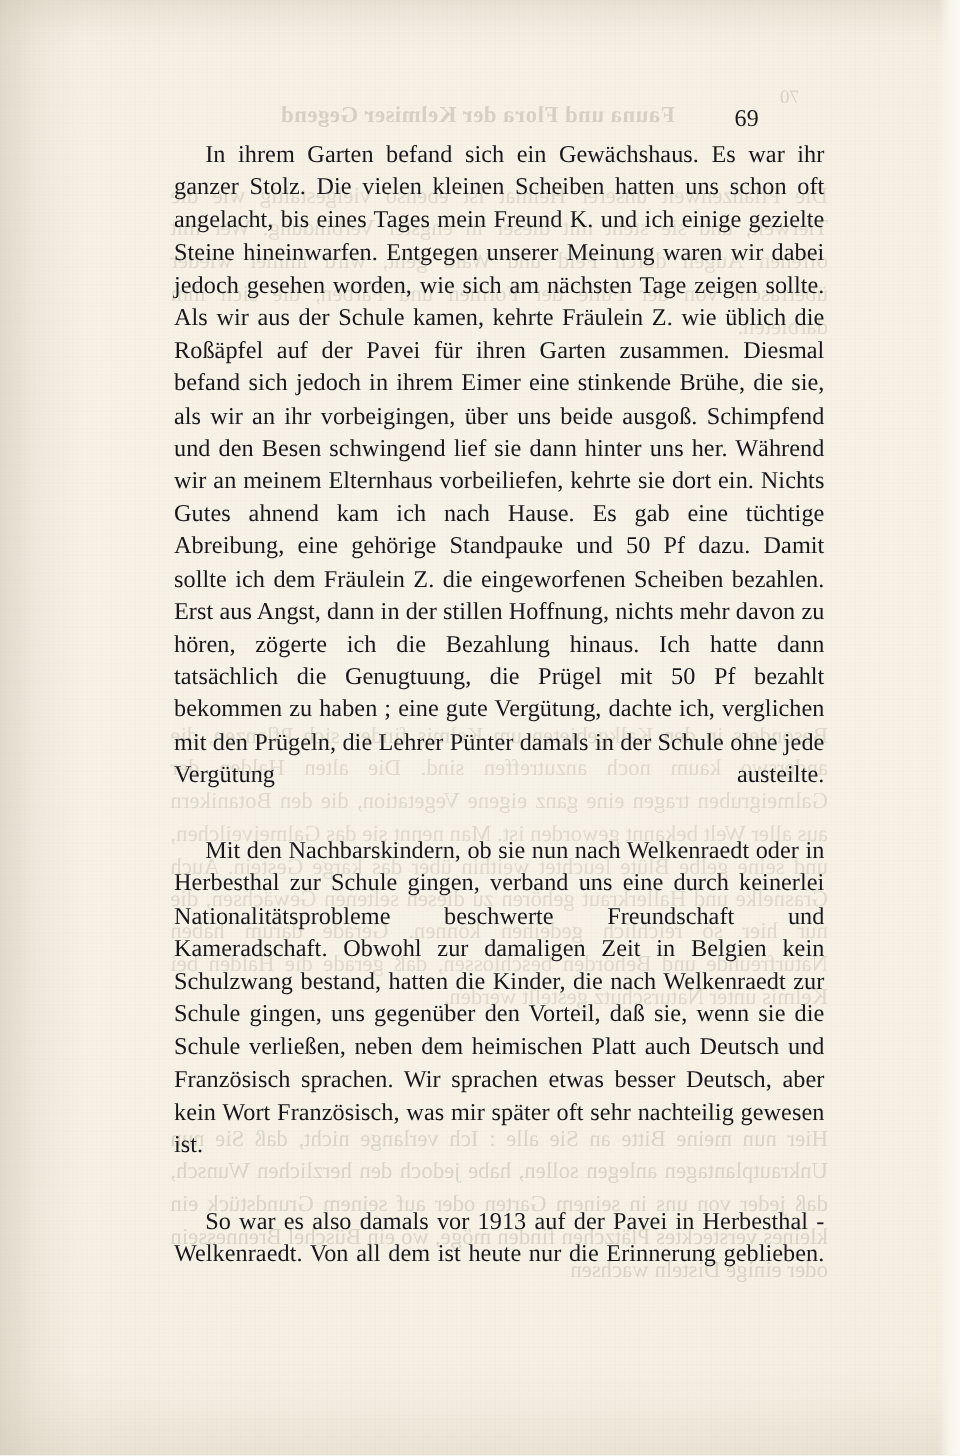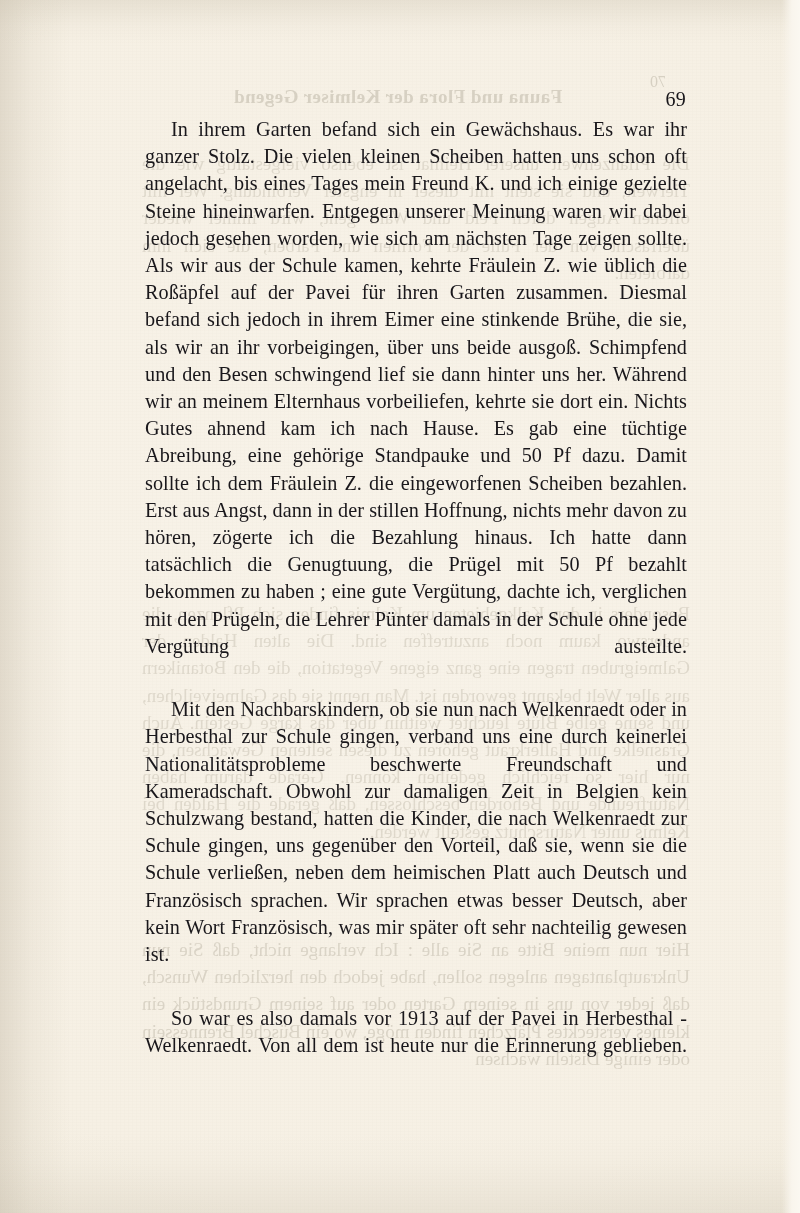--- a/index.html
+++ b/index.html
@@ -105,21 +105,21 @@
     text-align: justify;
     opacity: 0.45;
   }
 
   
   #folio {
     position: absolute;
     left: 612px;
     top: 88px;
     width: 74px;
-    text-align: right;
+    text-align: left;
     font-size: 20px;
     color: #18161a;
     letter-spacing: 0.3px;
   }
   #textblock {
     position: absolute;
     left: 145px;
     top: 116px;
     width: 542px;
     color: #19171b;

